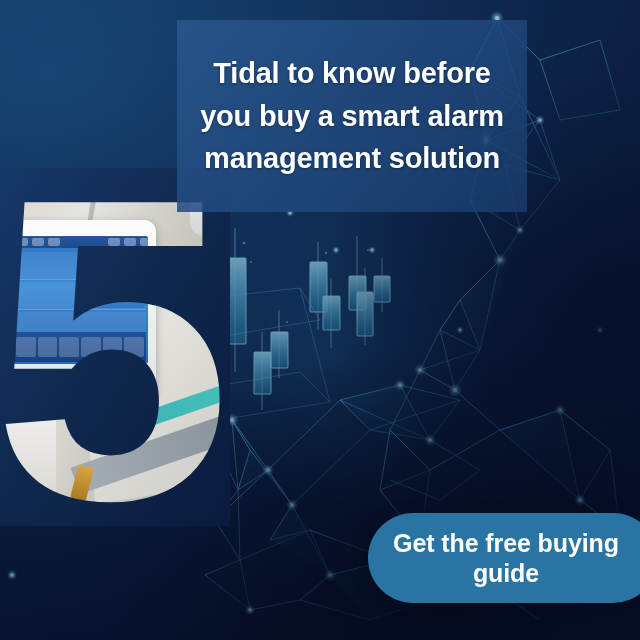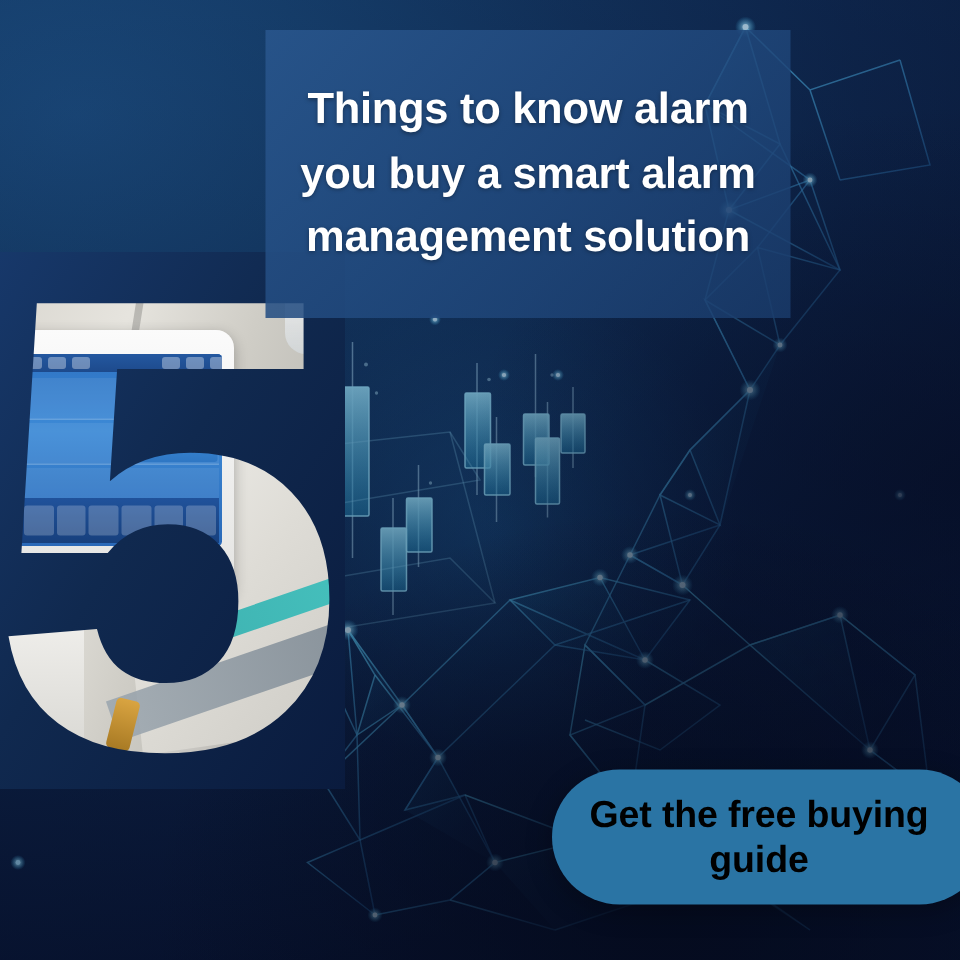--- a/index.html
+++ b/index.html
@@ -152,21 +152,21 @@
   
   .cta{
     position:absolute;left:368px;top:513px;width:290px;height:90px;
     background:#2a74a4;
     border-radius:45px;
     display:flex;align-items:center;justify-content:center;
     box-shadow:0 4px 18px rgba(0,0,0,.28);
     cursor:pointer;
   }
   .cta-label{
-    color:#000000;font-size:25px;font-weight:700;line-height:1.22;text-align:center;
+    color:#ffffff;font-size:25px;font-weight:700;line-height:1.22;text-align:center;
     white-space:pre-line;letter-spacing:-.1px;padding-right:14px;
   }
 </style>
 </head>
 <body>
 
 <div id="ad">
 
   <div class="bg-base"></div>
   <div class="bg-glow"></div>
@@ -397,21 +397,21 @@
         <mask id="fiveMask">
           <rect x="0" y="0" width="230" height="358" fill="#fff"></rect>
           <text x="112" y="330" font-family="'Liberation Sans',sans-serif" font-size="430" font-weight="700" text-anchor="middle" fill="#000">5</text>
         </mask>
       </defs>
       <rect x="0" y="0" width="230" height="358" fill="url(#navyG)" mask="url(#fiveMask)"></rect>
     </svg>
   </div>
 
   <div class="headline-panel">
-    <div class="headline">Things to know  alarm
+    <div class="headline">Tidal to know  before
 you buy a smart alarm
 management solution</div>
   </div>
 
   <div class="cta">
     <div class="cta-label">Get the free buying
 guide</div>
   </div>
 
 </div>

